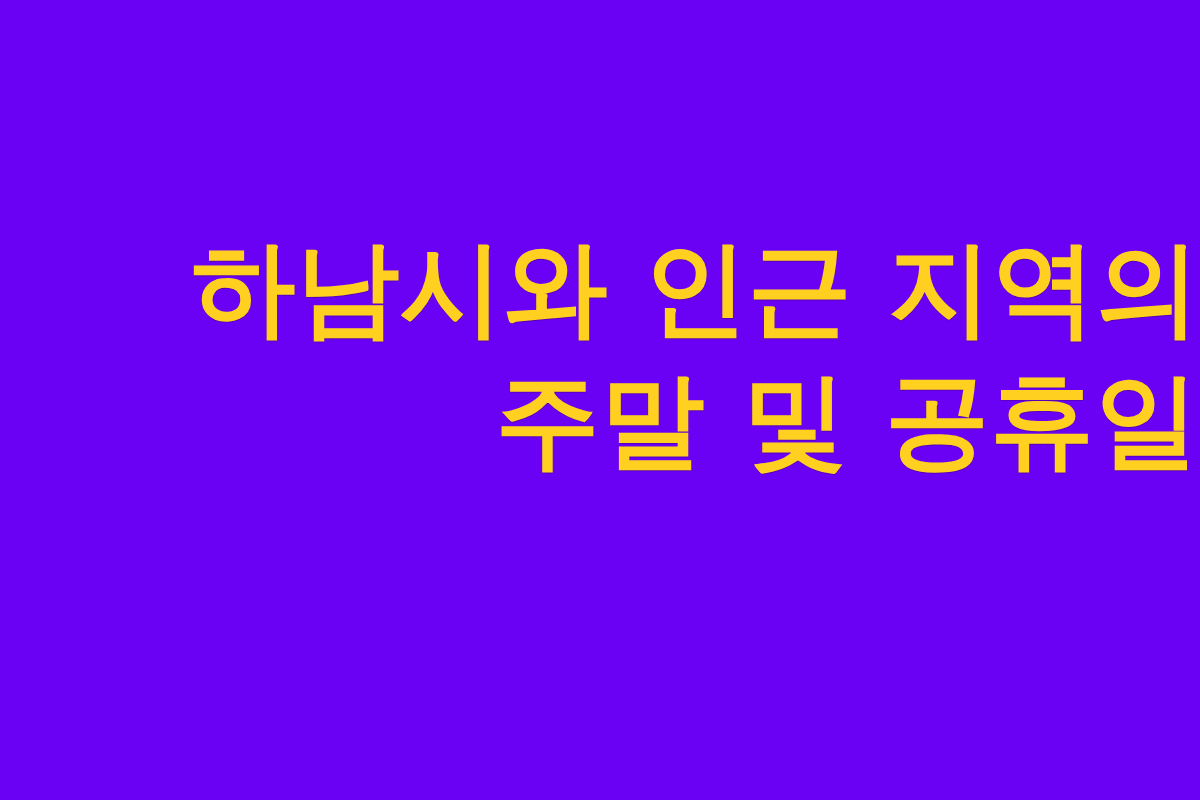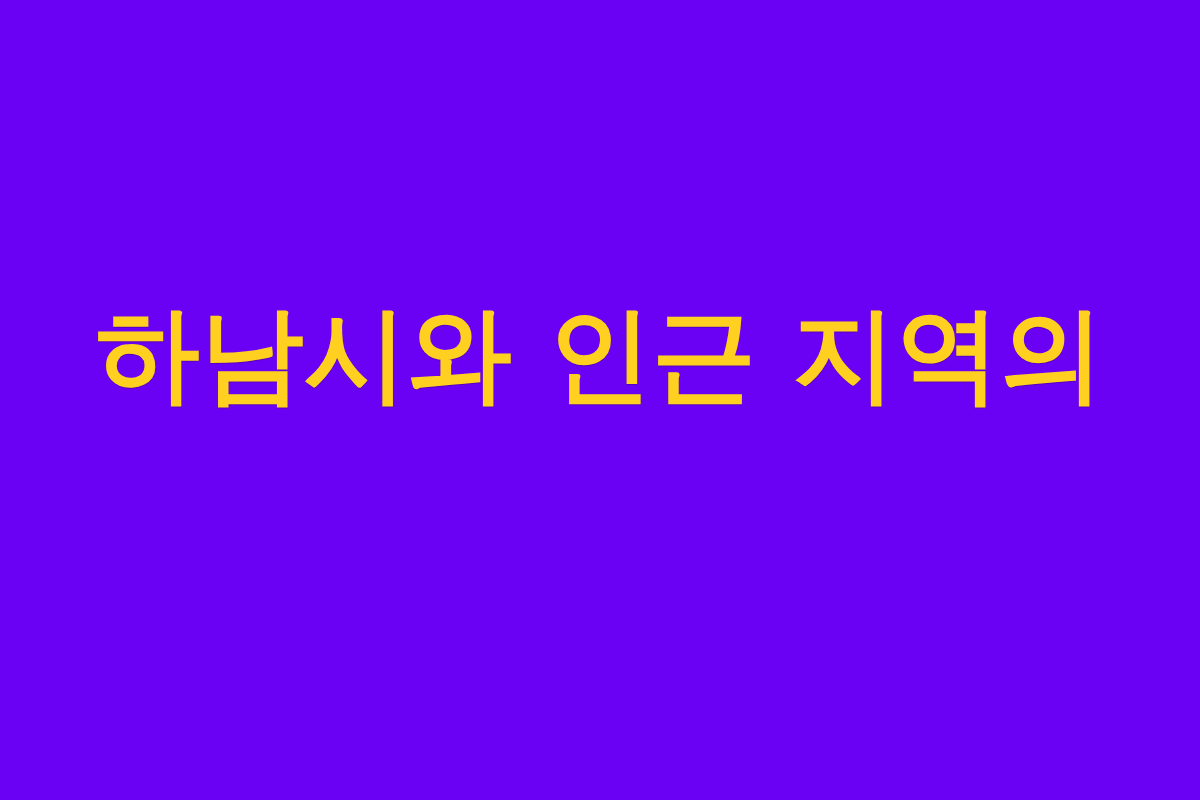--- a/index.html
+++ b/index.html
@@ -26,21 +26,21 @@
     justify-content: center;
     box-sizing: border-box;
     
     padding-bottom: 92px;
     user-select: none;
   }
 
   .headline {
     display: flex;
     flex-direction: column;
-    align-items: center;
+    align-items: flex-end;
     justify-content: center;
     width: 100%;
     text-align: center;
   }
 
   .headline-line {
     color: #FFD01F;
     font-family: "DejaVu Sans", "Liberation Sans", sans-serif;
     font-weight: 700;
     font-size: 106px;
@@ -72,17 +72,18 @@
 </style>
 </head>
 <body>
 
 <div id="banner">
 
   <div class="headline">
 
     <div class="headline-line line-1">하남시와 인근 지역의</div>
 
+    <div class="headline-line line-2">주말 및 공휴일</div>
 
 
   </div>
 
 </div>
 
 </body></html>

